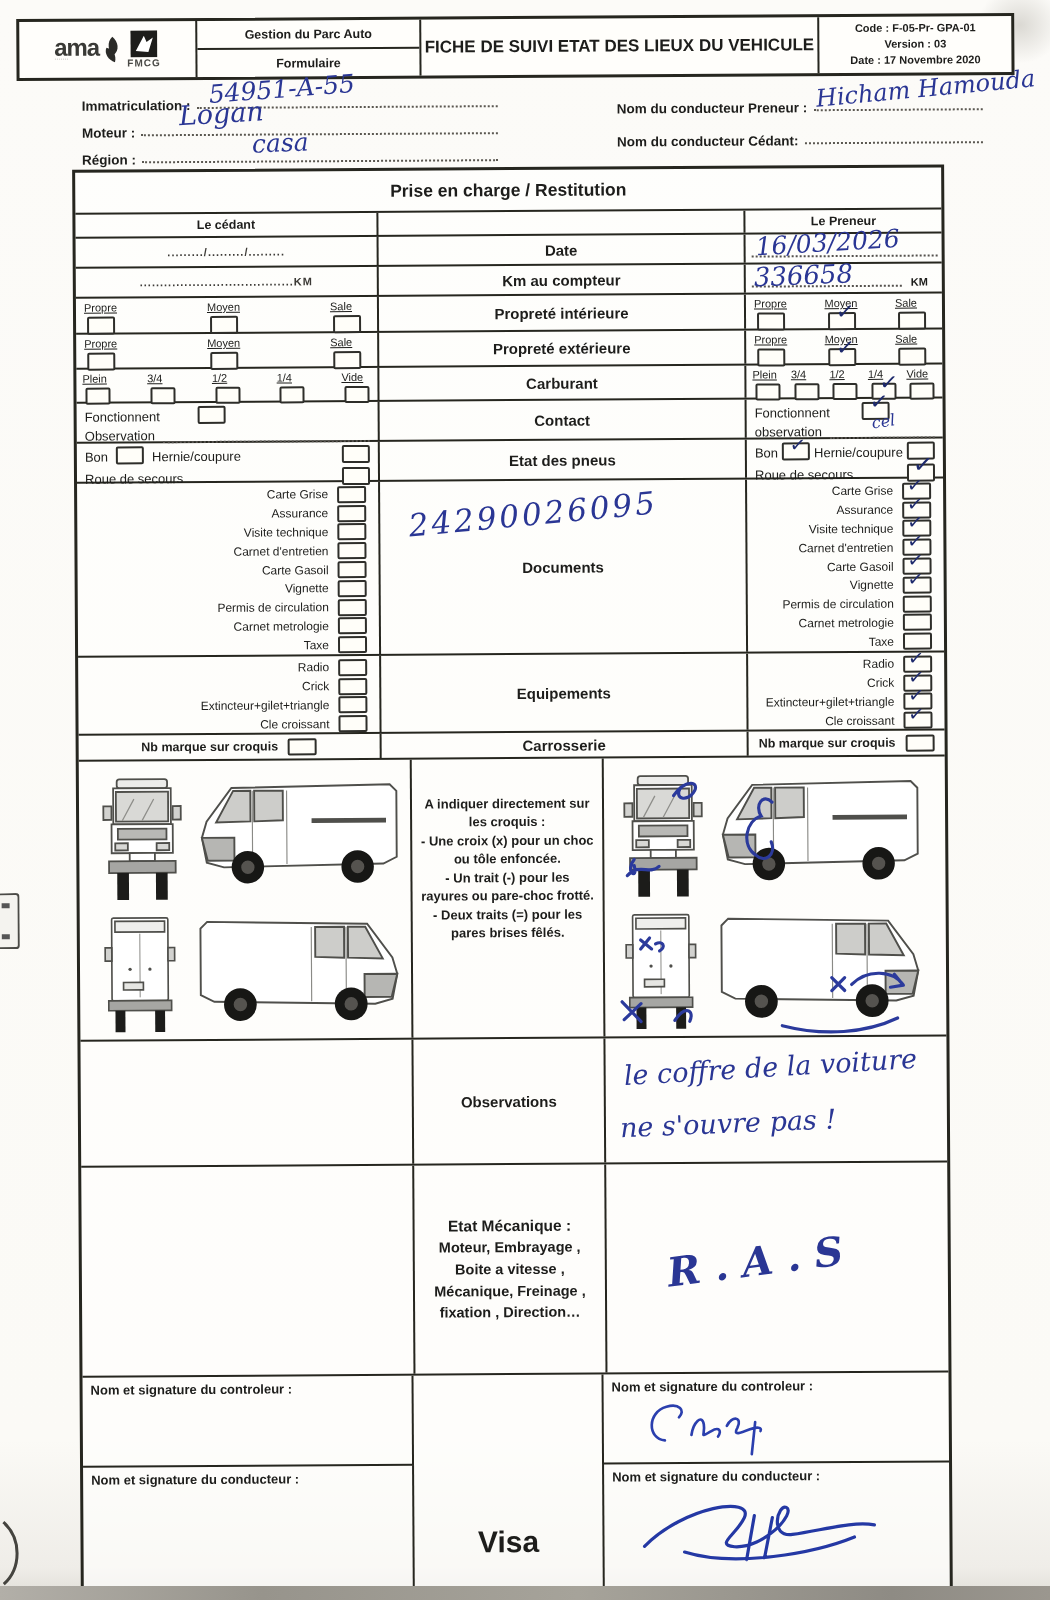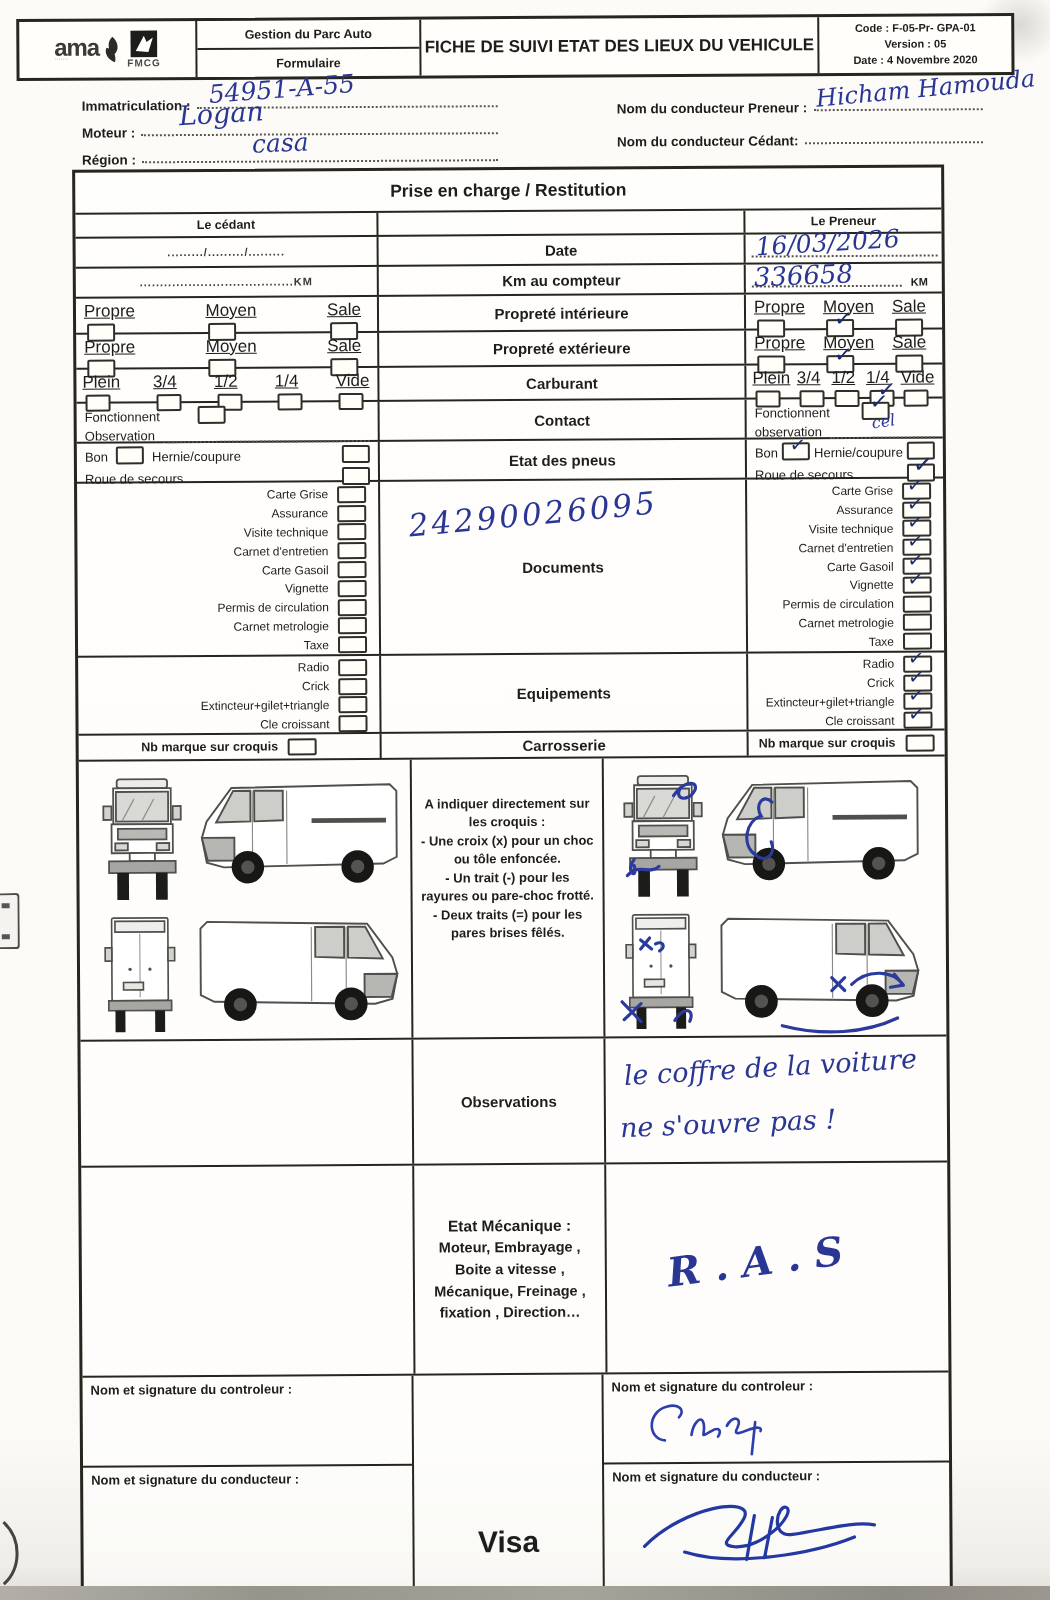--- a/index.html
+++ b/index.html
@@ -45,21 +45,21 @@
   .cl2{width:331px;border-right:2px solid #26261f;position:relative;}
   .cm2{width:190px;border-right:2px solid #26261f;position:relative;}
   .cr2{flex:1;position:relative;}
   .mid{display:flex;align-items:center;justify-content:center;font-weight:700;font-size:15px;text-align:center;}
   .t-title{height:40px;display:flex;align-items:center;justify-content:center;font-weight:700;font-size:17.5px;border-bottom:2px solid #26261f;}
   .chead{display:flex;align-items:center;justify-content:center;font-weight:700;font-size:12.5px;}
   .dotstxt{font-size:11px;font-weight:700;letter-spacing:1px;color:#3c3a36;display:flex;align-items:center;justify-content:center;height:100%;}
   
   .optrow{display:flex;justify-content:space-between;align-items:flex-start;padding:3px 16px 2px 8px;}
   .opt{display:flex;flex-direction:column;align-items:flex-start;}
-  .olabel{font-size:17px;text-decoration:underline;line-height:1.15;font-weight:400;}
+  .olabel{font-size:11px;text-decoration:underline;line-height:1.15;font-weight:400;}
   .obox{width:24px;height:14px;border:2px solid #2e2e2a;border-radius:2px;background:#fffef9;position:relative;margin-top:2px;margin-left:3px;}
   .carb{padding:3px 8px 2px 6px;}
   .carb .obox{width:21px;height:13px;}
   .tick{position:absolute;font-family:"DejaVu Sans",sans-serif;font-weight:700;color:#1e2a6d;font-size:22px;line-height:1;left:6px;top:-13px;transform:rotate(6deg);z-index:2;}
   .kv{display:flex;align-items:flex-end;font-size:13px;font-weight:400;padding:2px 8px;gap:8px;}
   .kv .lab{font-weight:400;}
   .dotline{flex:1;border-bottom:2px dotted #55524e;height:13px;position:relative;}
   .docitem{display:flex;justify-content:flex-end;align-items:center;font-size:12px;height:18.8px;padding-right:12px;gap:9px;font-weight:400;}
   .dbox{width:25px;height:13px;border:2px solid #2e2e2a;border-radius:2px;background:#fffef9;position:relative;flex:0 0 auto;}
   .dbox .tick{font-size:19px;left:3px;top:-9px;}
@@ -99,22 +99,22 @@
         <span class="fmcg">FMCG</span>
       </span>
     </div>
     <div class="hdr-dept">
       <div>Gestion du Parc Auto</div>
       <div>Formulaire</div>
     </div>
     <div class="hdr-title">FICHE DE SUIVI ETAT DES LIEUX DU VEHICULE</div>
     <div class="hdr-code">
       <span>Code : F-05-Pr- GPA-01</span>
-      <span>Version : 05</span>
-      <span>Date : 4 Novembre 2020</span>
+      <span>Version : 03</span>
+      <span>Date : 17 Novembre 2020</span>
     </div>
   </div>
 
   <div class="idfields">
     <div class="id-left">
       <div class="idrow">
         <span>Immatriculation :</span>
         <span class="dots">
           <span class="hand hv" style="font-size:25px;left:12px;top:-14px;transform:rotate(-4deg);">54951-A-55</span>
         </span>

